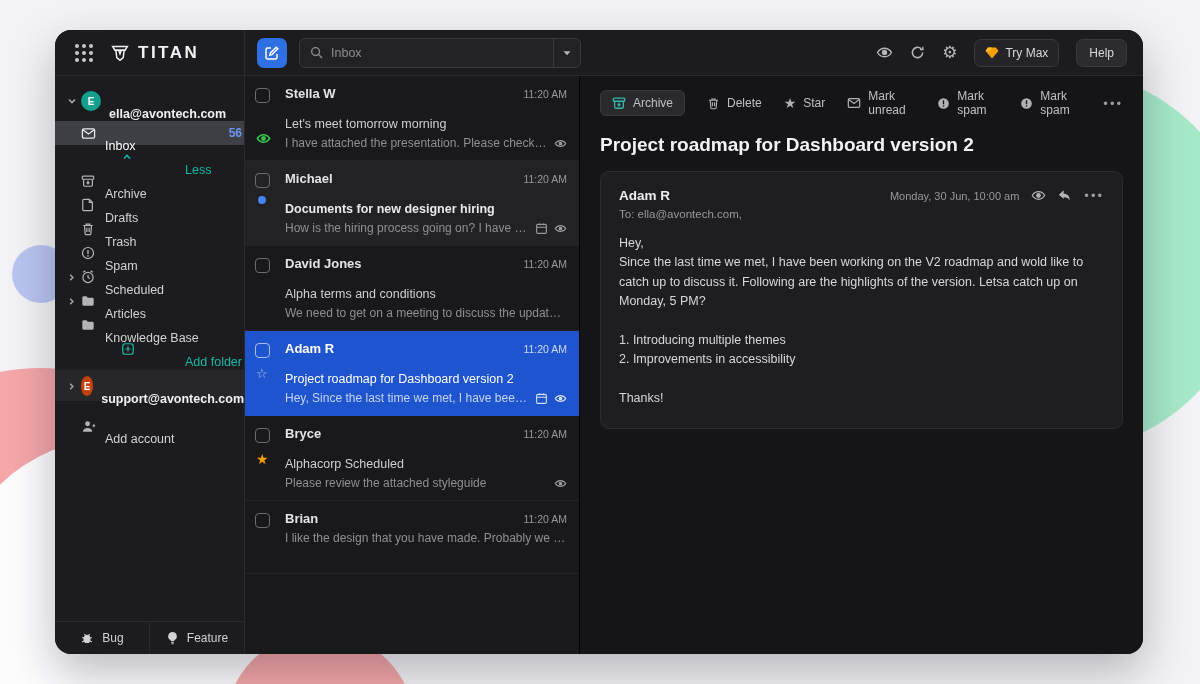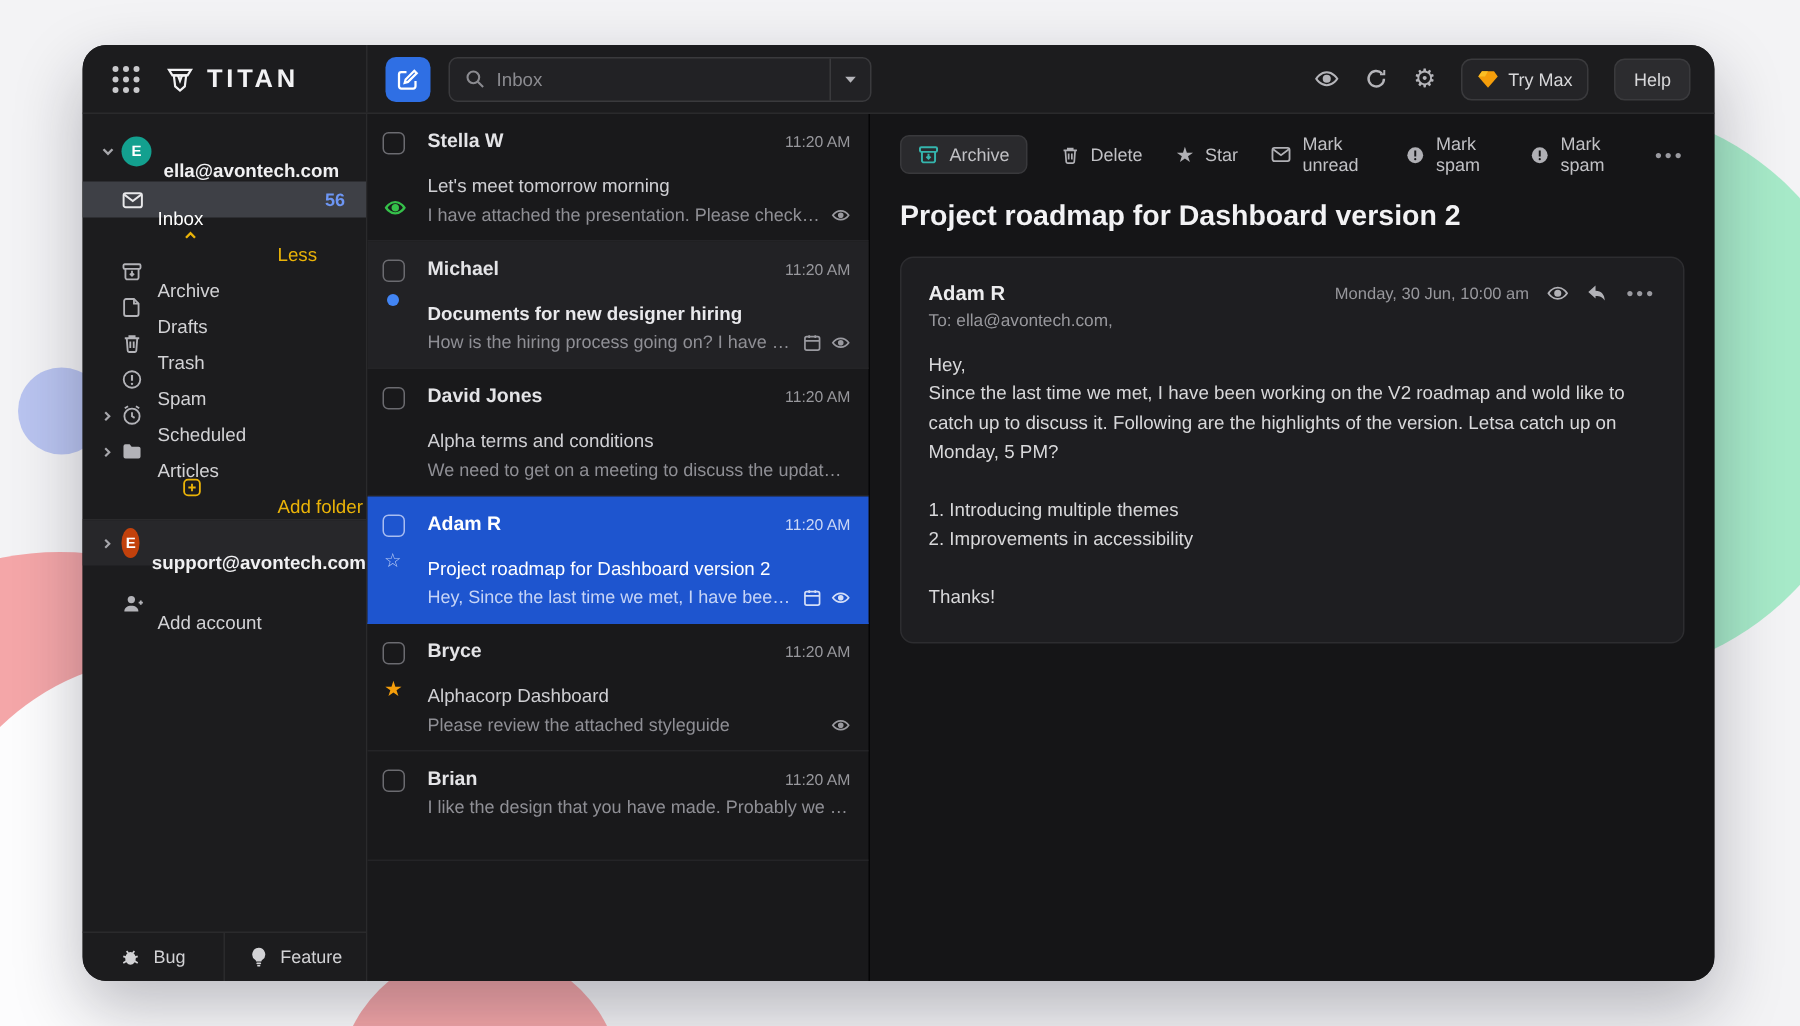--- a/index.html
+++ b/index.html
@@ -55,27 +55,27 @@
   .main { flex:1; display:flex; min-height:0; }
 
   
   .sidebar { width:190px; flex:0 0 190px; background:#1c1c1e; border-right:1px solid #2a2a2c;
              display:flex; flex-direction:column; padding-top:10px; }
   .s-row { display:flex; align-items:center; height:24px; padding-left:12px;
            font-size:12.5px; color:#d2d2d5; }
   .s-row .chev { width:14px; flex:0 0 14px; display:flex; align-items:center; color:#a7a7ac; }
   .s-row .s-ic { width:24px; flex:0 0 24px; display:flex; align-items:center; color:#b3b3b8; }
   .s-row .lbl { white-space:nowrap;margin-top:25px; }
-  .s-row.muted, .s-row.muted .s-ic { color:#eab308;gap:40px; }
+  .s-row.muted, .s-row.muted .s-ic { color:#14b8a6;gap:40px; }
   .acct-row { height:30px; font-weight:700; color:#f0f0f2; }
   .avatar { width:20px; height:20px; border-radius:50%; display:flex; align-items:center;
             justify-content:center; font-size:10px; font-weight:700; color:#fff; margin-right:8px; }
   .s-row.selected { background:#3e4046; color:#fff; }
   .s-row.selected .s-ic { color:#e8e8ea; }
-  .badge { margin-left:auto; padding-right:14px; color:#6d96f4; font-weight:600; font-size:12px; }
+  .badge { margin-left:auto; padding-right:2px; color:#6d96f4; font-weight:600; font-size:12px; }
   .s-gap { height:5px; }
   .s-divider { border-top:1px solid #2a2a2c; margin-top:9px; }
   .acct2 { background:#27272a; height:30px; margin-top:0; }
   .sidebar-spacer { flex:1; }
   .s-footer { border-top:1px solid #2a2a2c; height:33px; display:flex; }
   .s-footer .cell { flex:1; display:flex; align-items:center; justify-content:center;
                     gap:8px; font-size:12px; color:#d2d2d5; }
   .s-footer .cell:first-child { border-right:1px solid #2a2a2c; }
 
   
@@ -320,20 +320,29 @@
             </svg>
         </span>
         <span class="s-ic">
           <svg width="14" height="14" viewBox="0 0 16 16" fill="currentColor">
               <path d="M1.5 4A1.5 1.5 0 0 1 3 2.5h3.2l1.5 1.8H13A1.5 1.5 0 0 1 14.5 5.8v6A1.5 1.5 0 0 1 13 13.3H3A1.5 1.5 0 0 1 1.5 11.8z"></path>
             </svg>
         </span>
         <span class="lbl">Articles</span>
       </div>
 
+      <div class="s-row">
+        <span class="chev"></span>
+        <span class="s-ic">
+          <svg width="14" height="14" viewBox="0 0 16 16" fill="currentColor">
+              <path d="M1.5 4A1.5 1.5 0 0 1 3 2.5h3.2l1.5 1.8H13A1.5 1.5 0 0 1 14.5 5.8v6A1.5 1.5 0 0 1 13 13.3H3A1.5 1.5 0 0 1 1.5 11.8z"></path>
+            </svg>
+        </span>
+        <span class="lbl">Knowledge Base</span>
+      </div>
 
       <div class="s-row muted">
         <span class="chev"></span>
         <span class="s-ic">
           <svg width="14" height="14" viewBox="0 0 16 16" fill="none" stroke="currentColor" stroke-width="1.4">
               <rect x="2" y="2" width="12" height="12" rx="3"></rect>
               <path d="M8 5.2v5.6M5.2 8h5.6"></path>
             </svg>
         </span>
         <span class="lbl">Add folder</span>
@@ -488,21 +497,21 @@
       <div class="mail-item">
         <div class="gutter">
           <div class="checkbox"></div>
           <span class="indicator ind-l2 star-filled">★</span>
         </div>
         <div class="m-content">
           <div class="m-l1">
               <span class="m-sender">Bryce</span>
               <span class="m-time">11:20 AM</span>
             </div>
-          <div class="m-subject">Alphacorp Dashboard</div>
+          <div class="m-subject">Alphacorp Scheduled</div>
           <div class="m-l3">
             <span class="m-snippet">Please review the attached styleguide</span>
             <span class="m-trail">
               <svg width="13" height="13" viewBox="0 0 16 16" fill="none" stroke="currentColor" stroke-width="1.4">
                   <path d="M1.5 8s2.5-3.6 6.5-3.6S14.5 8 14.5 8s-2.5 3.6-6.5 3.6S1.5 8 1.5 8z"></path>
                   <circle cx="8" cy="8" r="1.6" fill="currentColor"></circle>
                 </svg>
             </span>
           </div>
         </div>

